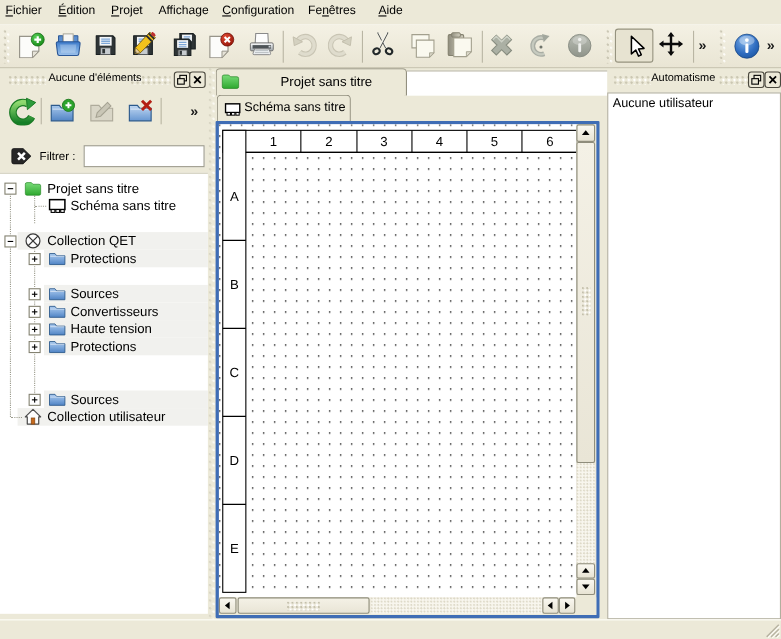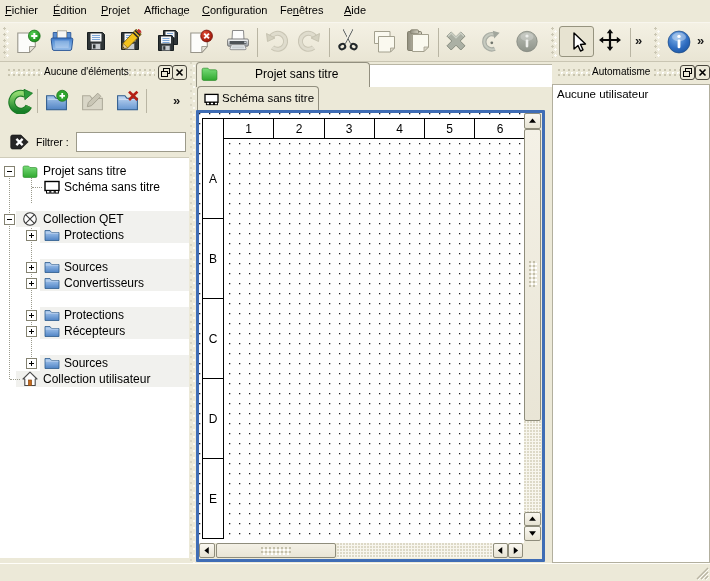--- a/index.html
+++ b/index.html
@@ -434,37 +434,37 @@
     </div>
  <div class="trow" style="top:117px">
       <div class="cat" style="left:40px;width:149px"></div>
   <div class="ebox plus" style="left:26px"></div>
   <svg class="ic16" style="left:44px" viewBox="0 0 16 16">
         <path d="M1 3.5 h5 l1.5 2 h7.5 v8 h-14 z" fill="url(#gfold)" stroke="#2c5a8c" stroke-width="0.8"></path>
         <path d="M1.7 6 h12.8" stroke="#fff" stroke-width="0.8" opacity="0.6"></path>
       </svg>
   <div class="lbl" style="left:64px">Convertisseurs</div>
     </div>
+ <div class="trow" style="top:133px">
+      <div class="cat" style="left:40px;width:149px"></div>
+  <div class="ebox plus" style="left:26px"></div>
+  <svg class="ic16" style="left:44px" viewBox="0 0 16 16">
+        <path d="M1 3.5 h5 l1.5 2 h7.5 v8 h-14 z" fill="url(#gfold)" stroke="#2c5a8c" stroke-width="0.8"></path>
+        <path d="M1.7 6 h12.8" stroke="#fff" stroke-width="0.8" opacity="0.6"></path>
+      </svg>
+  <div class="lbl" style="left:64px">Haute tension</div>
+    </div>
  <div class="trow" style="top:149px">
       <div class="cat" style="left:40px;width:149px"></div>
   <div class="ebox plus" style="left:26px"></div>
   <svg class="ic16" style="left:44px" viewBox="0 0 16 16">
         <path d="M1 3.5 h5 l1.5 2 h7.5 v8 h-14 z" fill="url(#gfold)" stroke="#2c5a8c" stroke-width="0.8"></path>
         <path d="M1.7 6 h12.8" stroke="#fff" stroke-width="0.8" opacity="0.6"></path>
       </svg>
   <div class="lbl" style="left:64px">Protections</div>
-    </div>
- <div class="trow" style="top:165px">
-      <div class="cat" style="left:40px;width:149px"></div>
-  <div class="ebox plus" style="left:26px"></div>
-  <svg class="ic16" style="left:44px" viewBox="0 0 16 16">
-        <path d="M1 3.5 h5 l1.5 2 h7.5 v8 h-14 z" fill="url(#gfold)" stroke="#2c5a8c" stroke-width="0.8"></path>
-        <path d="M1.7 6 h12.8" stroke="#fff" stroke-width="0.8" opacity="0.6"></path>
-      </svg>
-  <div class="lbl" style="left:64px">Récepteurs</div>
     </div>
  <div class="trow" style="top:197px">
       <div class="cat" style="left:40px;width:149px"></div>
   <div class="ebox plus" style="left:26px"></div>
   <svg class="ic16" style="left:44px" viewBox="0 0 16 16">
         <path d="M1 3.5 h5 l1.5 2 h7.5 v8 h-14 z" fill="url(#gfold)" stroke="#2c5a8c" stroke-width="0.8"></path>
         <path d="M1.7 6 h12.8" stroke="#fff" stroke-width="0.8" opacity="0.6"></path>
       </svg>
   <div class="lbl" style="left:64px">Sources</div>
     </div>

